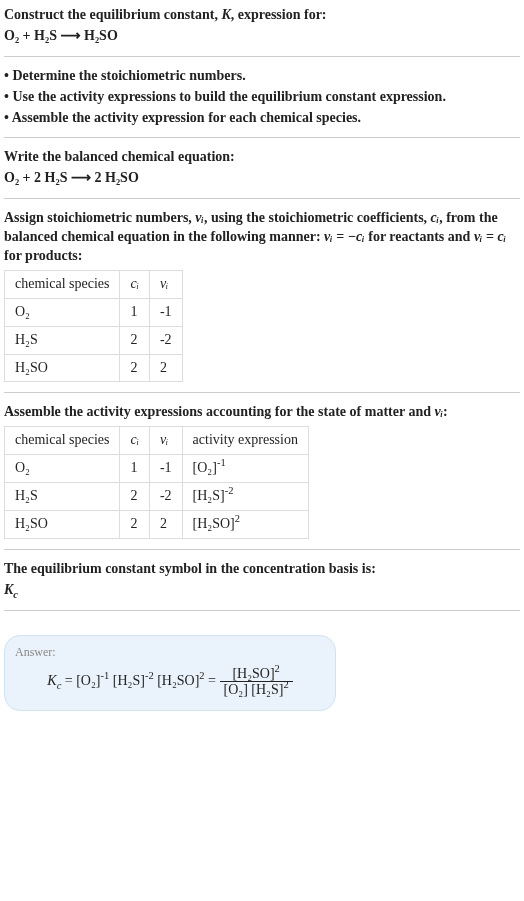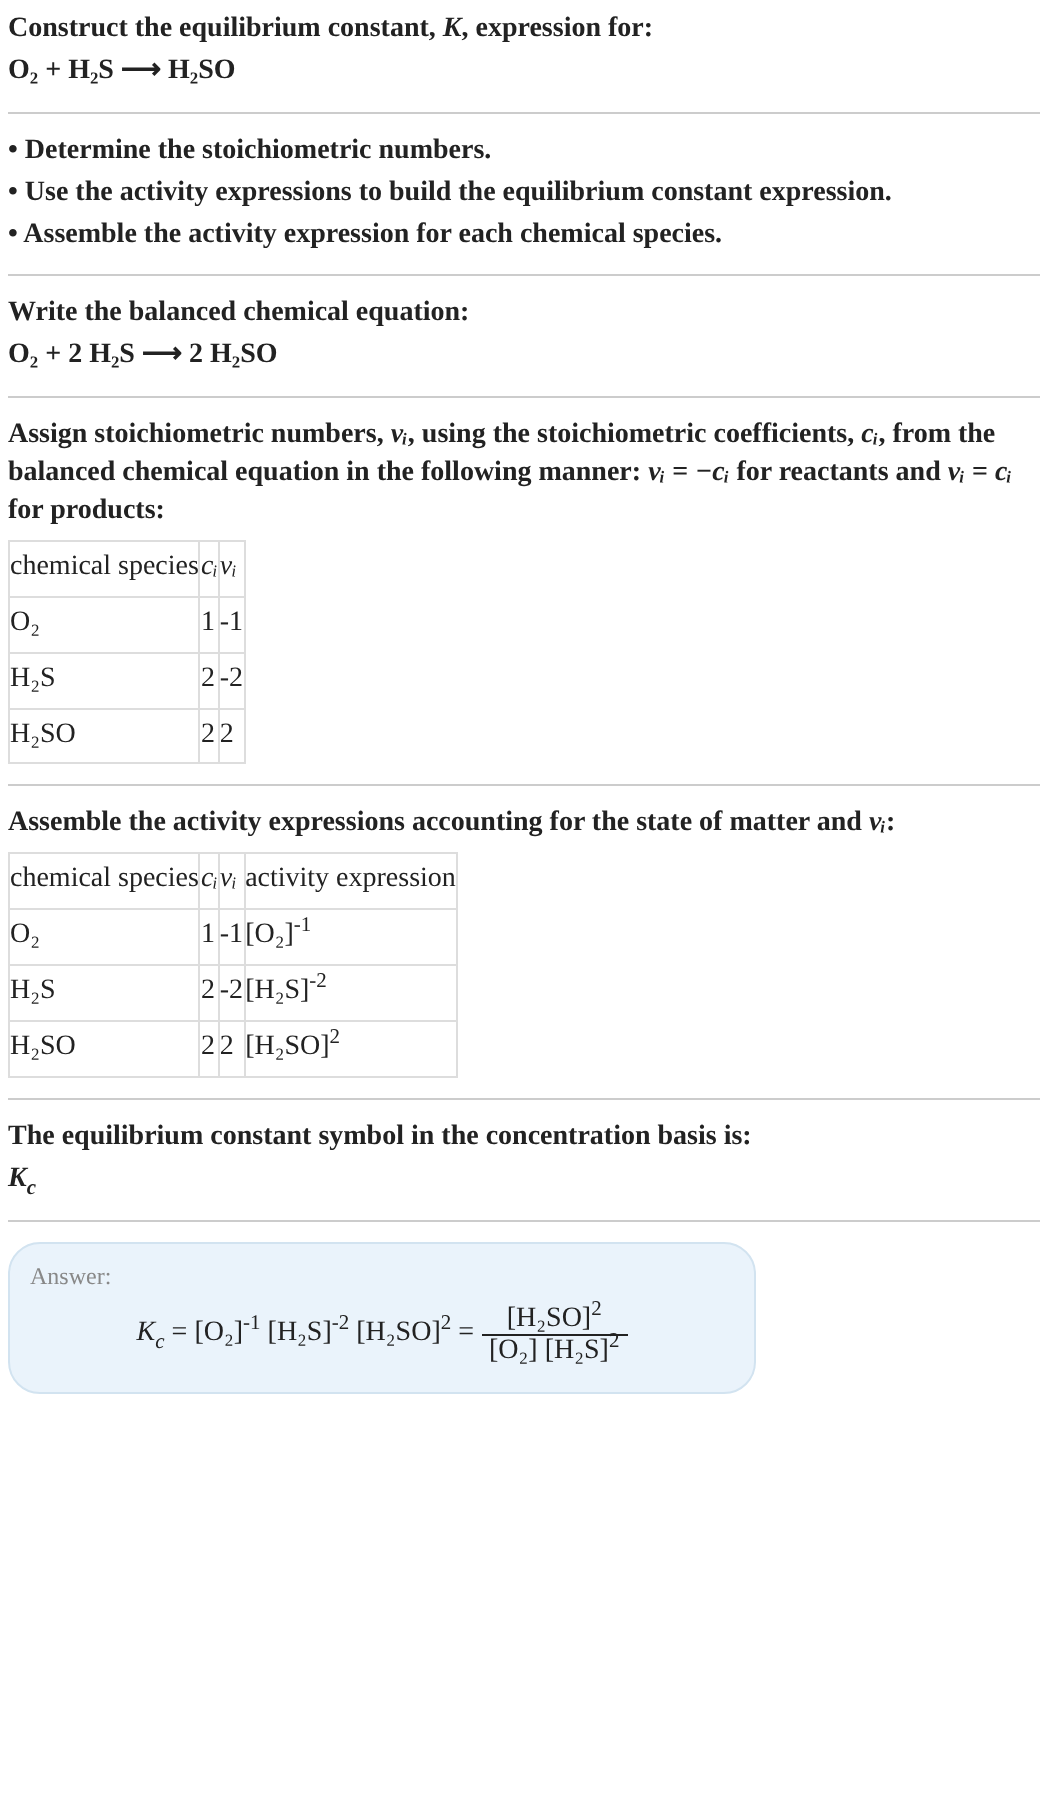--- a/index.html
+++ b/index.html
@@ -34,32 +34,32 @@
   }
   .ital {
     font-style: italic;
   }
   table {
     border-collapse: collapse;
     margin-top: 4px;
   }
   td, th {
     border: 1px solid #ddd;
-    padding: 4px 0;
+    padding: 4px 10px;
     text-align: left;
     font-weight: normal;
     white-space: nowrap;
   }
   .answer-box {
     background: #eaf3fb;
     border: 1px solid #d2e3f0;
     border-radius: 16px;
     padding: 8px 10px 12px 10px;
-    margin-top: 10px;
-    width: 374px;
+    margin-top: 24px;
+    width: 332px;
     box-sizing: border-box;
   }
   .answer-label {
     color: #888;
     font-size: 12px;
     margin-bottom: 6px;
   }
   .eq {
     display: inline-block;
     vertical-align: middle;

